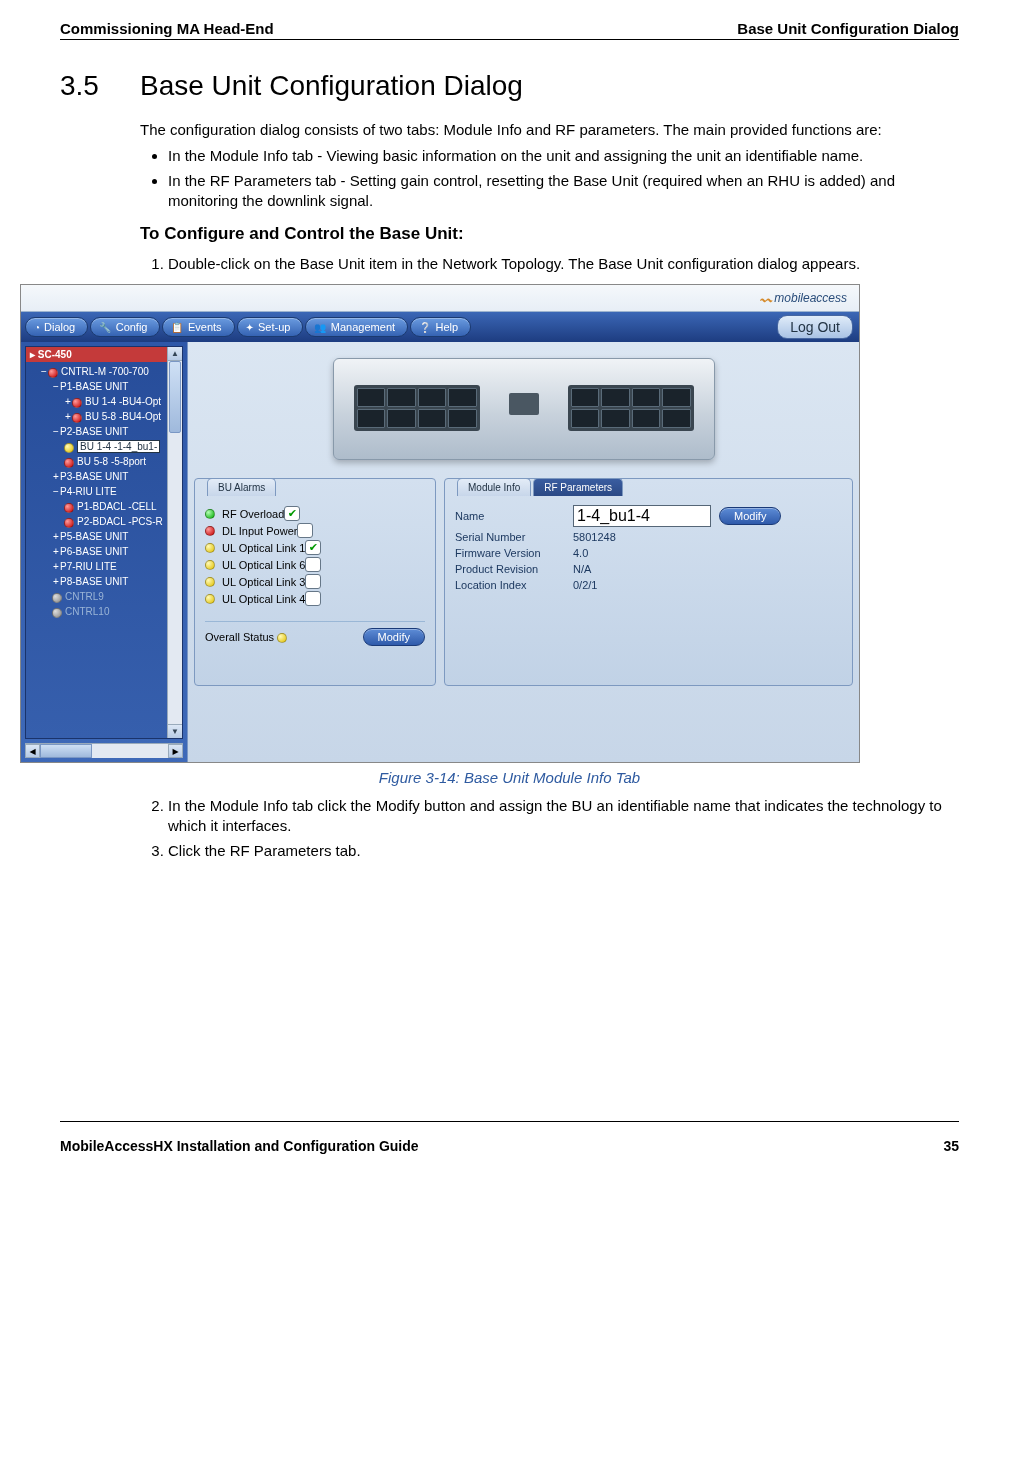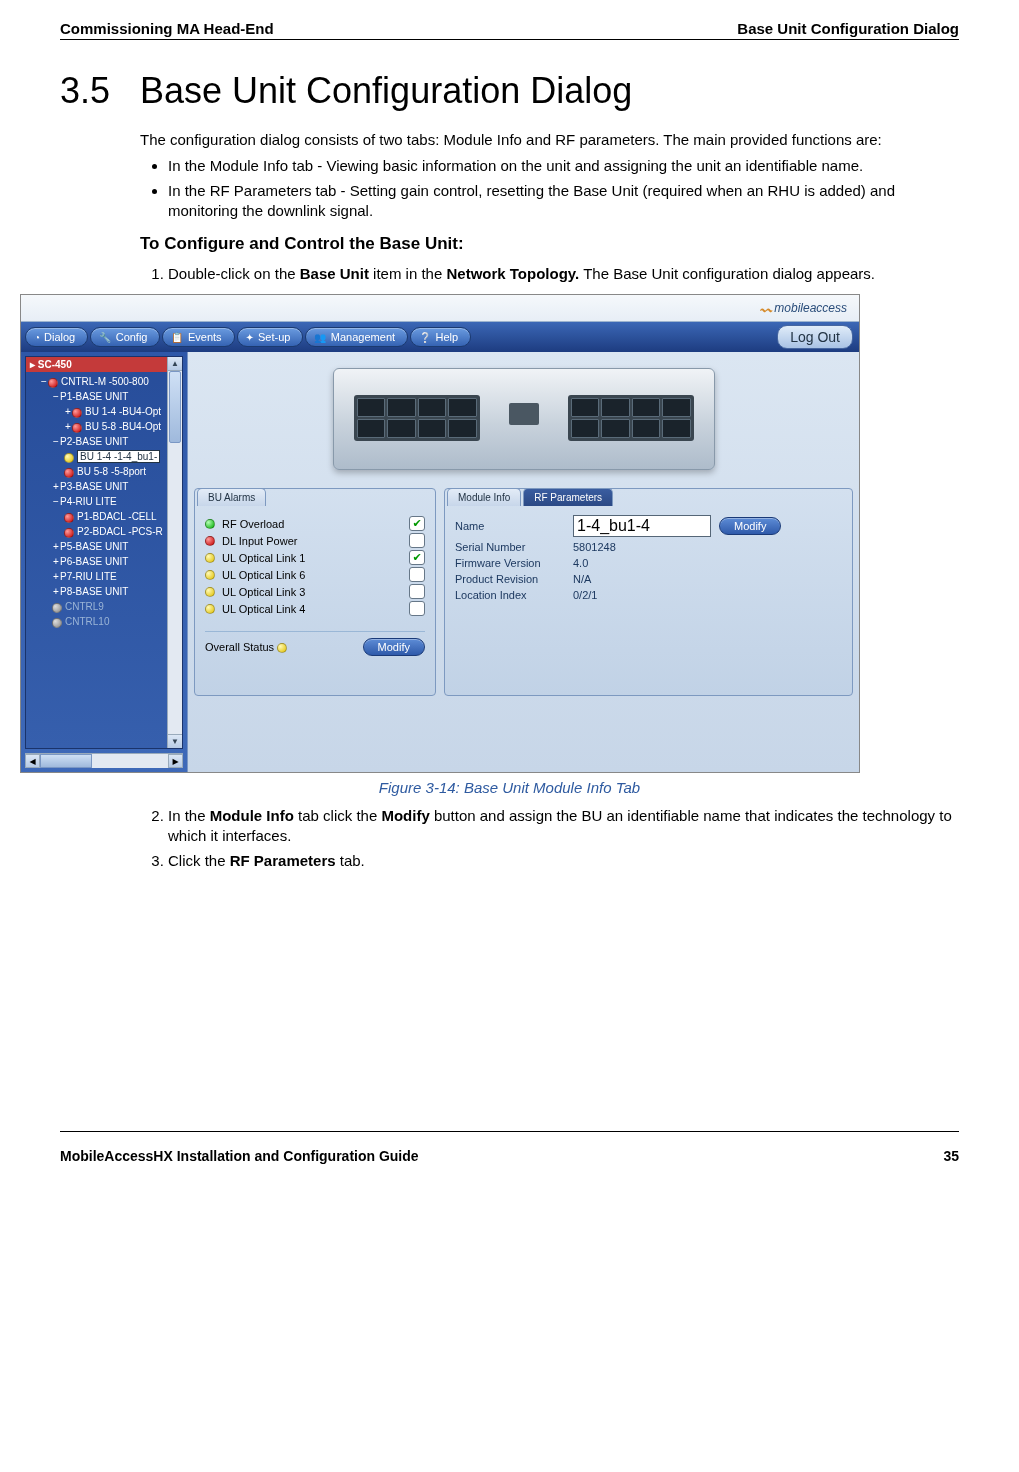--- a/index.html
+++ b/index.html
@@ -16,35 +16,35 @@
     justify-content: space-between;
     font-family: Arial, sans-serif;
     font-size: 15px;
     font-weight: bold;
     border-bottom: 1.5px solid #000;
     padding-bottom: 2px;
     margin-bottom: 30px;
   }
   .section-title {
     font-family: Arial, sans-serif;
-    font-size: 36px;
+    font-size: 28px;
     font-weight: normal;
     margin-bottom: 18px;
   }
   .section-num { display:inline-block; width: 80px; }
   .content { margin-left: 80px; font-size: 15px; line-height: 1.35; }
   .content p { margin: 0 0 6px 0; text-align: justify; }
   .content ul { margin: 4px 0 10px 0; padding-left: 28px; }
   .content ul li { margin-bottom: 4px; }
   .content ol { margin: 4px 0 10px 0; padding-left: 28px; }
   .content ol li { margin-bottom: 4px; }
   .subheading { font-weight: bold; font-size: 17px; margin: 12px 0 8px 0; }
   .figure-wrap { margin-left: -40px; margin-top: 6px; margin-bottom: 6px; }
   .fig-caption { text-align:center; font-style: italic; font-size: 15px; color:#2e5aa0; margin-top:6px; margin-bottom:10px; }
-  .bold { font-weight: bold; }
+  .bold { font-weight: normal; }
 
   
   .app-frame {
     width: 838px;
     border: 1px solid #888;
     background: #d9e2ed;
     font-family: Tahoma, Arial, sans-serif;
     font-size: 11px;
   }
   .app-logo-bar {
@@ -169,33 +169,33 @@
   .panels-row { display:flex; gap:8px; align-items:flex-start; }
   .panel {
     background: linear-gradient(#d3e0ef,#c1d2e6);
     border:1px solid #7d99c0;
     border-radius:4px;
     position:relative;
     padding:26px 10px 10px 10px;
     min-height:170px;
     flex:1;
   }
-  .panel .tabset { position:absolute; top:-1px; left:2px; display:flex; gap:2px; }
+  .panel .tabset { position:absolute; top:-1px; left:12px; display:flex; gap:2px; }
   .panel .tab {
     background: linear-gradient(#e3ecf7,#c7d6ea);
     border:1px solid #7d99c0;
     border-bottom:none;
     border-radius:5px 5px 0 0;
     padding:3px 10px;
     font-size:10px;
     color:#234;
   }
   .panel .tab.inactive { background: linear-gradient(#3a5da0,#2b4985); color:#fff; }
   .alarm-list { font-size:11px; }
-  .alarm-row { display:flex; align-items:center; justify-content:space-between; padding:1px 0; }
+  .alarm-row { display:flex; align-items:center; justify-content:flex-start; padding:1px 0; }
   .alarm-row .left { display:flex; align-items:center; gap:4px; }
   .mask-box {
     width:14px; height:13px;
     border:1px solid #678;
     border-radius:3px;
     background:#fff;
     text-align:center;
     line-height:12px;
     font-size:11px;
     color:#090;
@@ -291,21 +291,21 @@
           <span>Help</span>
         </div>
       <div class="spacer"></div>
       <div class="logout">Log Out</div>
     </div>
     <div class="app-body">
       <div class="sidebar">
         <div class="tree-panel">
           <div class="tree-title">▸ <span>SC-450</span></div>
           <div class="tree">
-            <div class="node ind1"><span class="squash">−</span><span class="dot red"></span><span>CNTRL-M -500-800</span></div>
+            <div class="node ind1"><span class="squash">−</span><span class="dot red"></span><span>CNTRL-M -700-700</span></div>
             <div class="node ind2"><span class="squash">−</span><span>P1-BASE UNIT</span></div>
             <div class="node ind3"><span class="squash">+</span><span class="dot red"></span><span>BU 1-4 -BU4-Opt</span></div>
             <div class="node ind3"><span class="squash">+</span><span class="dot red"></span><span>BU 5-8 -BU4-Opt</span></div>
             <div class="node ind2"><span class="squash">−</span><span>P2-BASE UNIT</span></div>
             <div class="node ind3"><span class="dot yellow"></span><span class="sel">BU 1-4 -1-4_bu1-</span></div>
             <div class="node ind3"><span class="dot red"></span><span>BU 5-8 -5-8port</span></div>
             <div class="node ind2"><span class="squash">+</span><span>P3-BASE UNIT</span></div>
             <div class="node ind2"><span class="squash">−</span><span>P4-RIU LITE</span></div>
             <div class="node ind3"><span class="dot red"></span><span>P1-BDACL -CELL</span></div>
             <div class="node ind3"><span class="dot red"></span><span>P2-BDACL -PCS-R</span></div>

